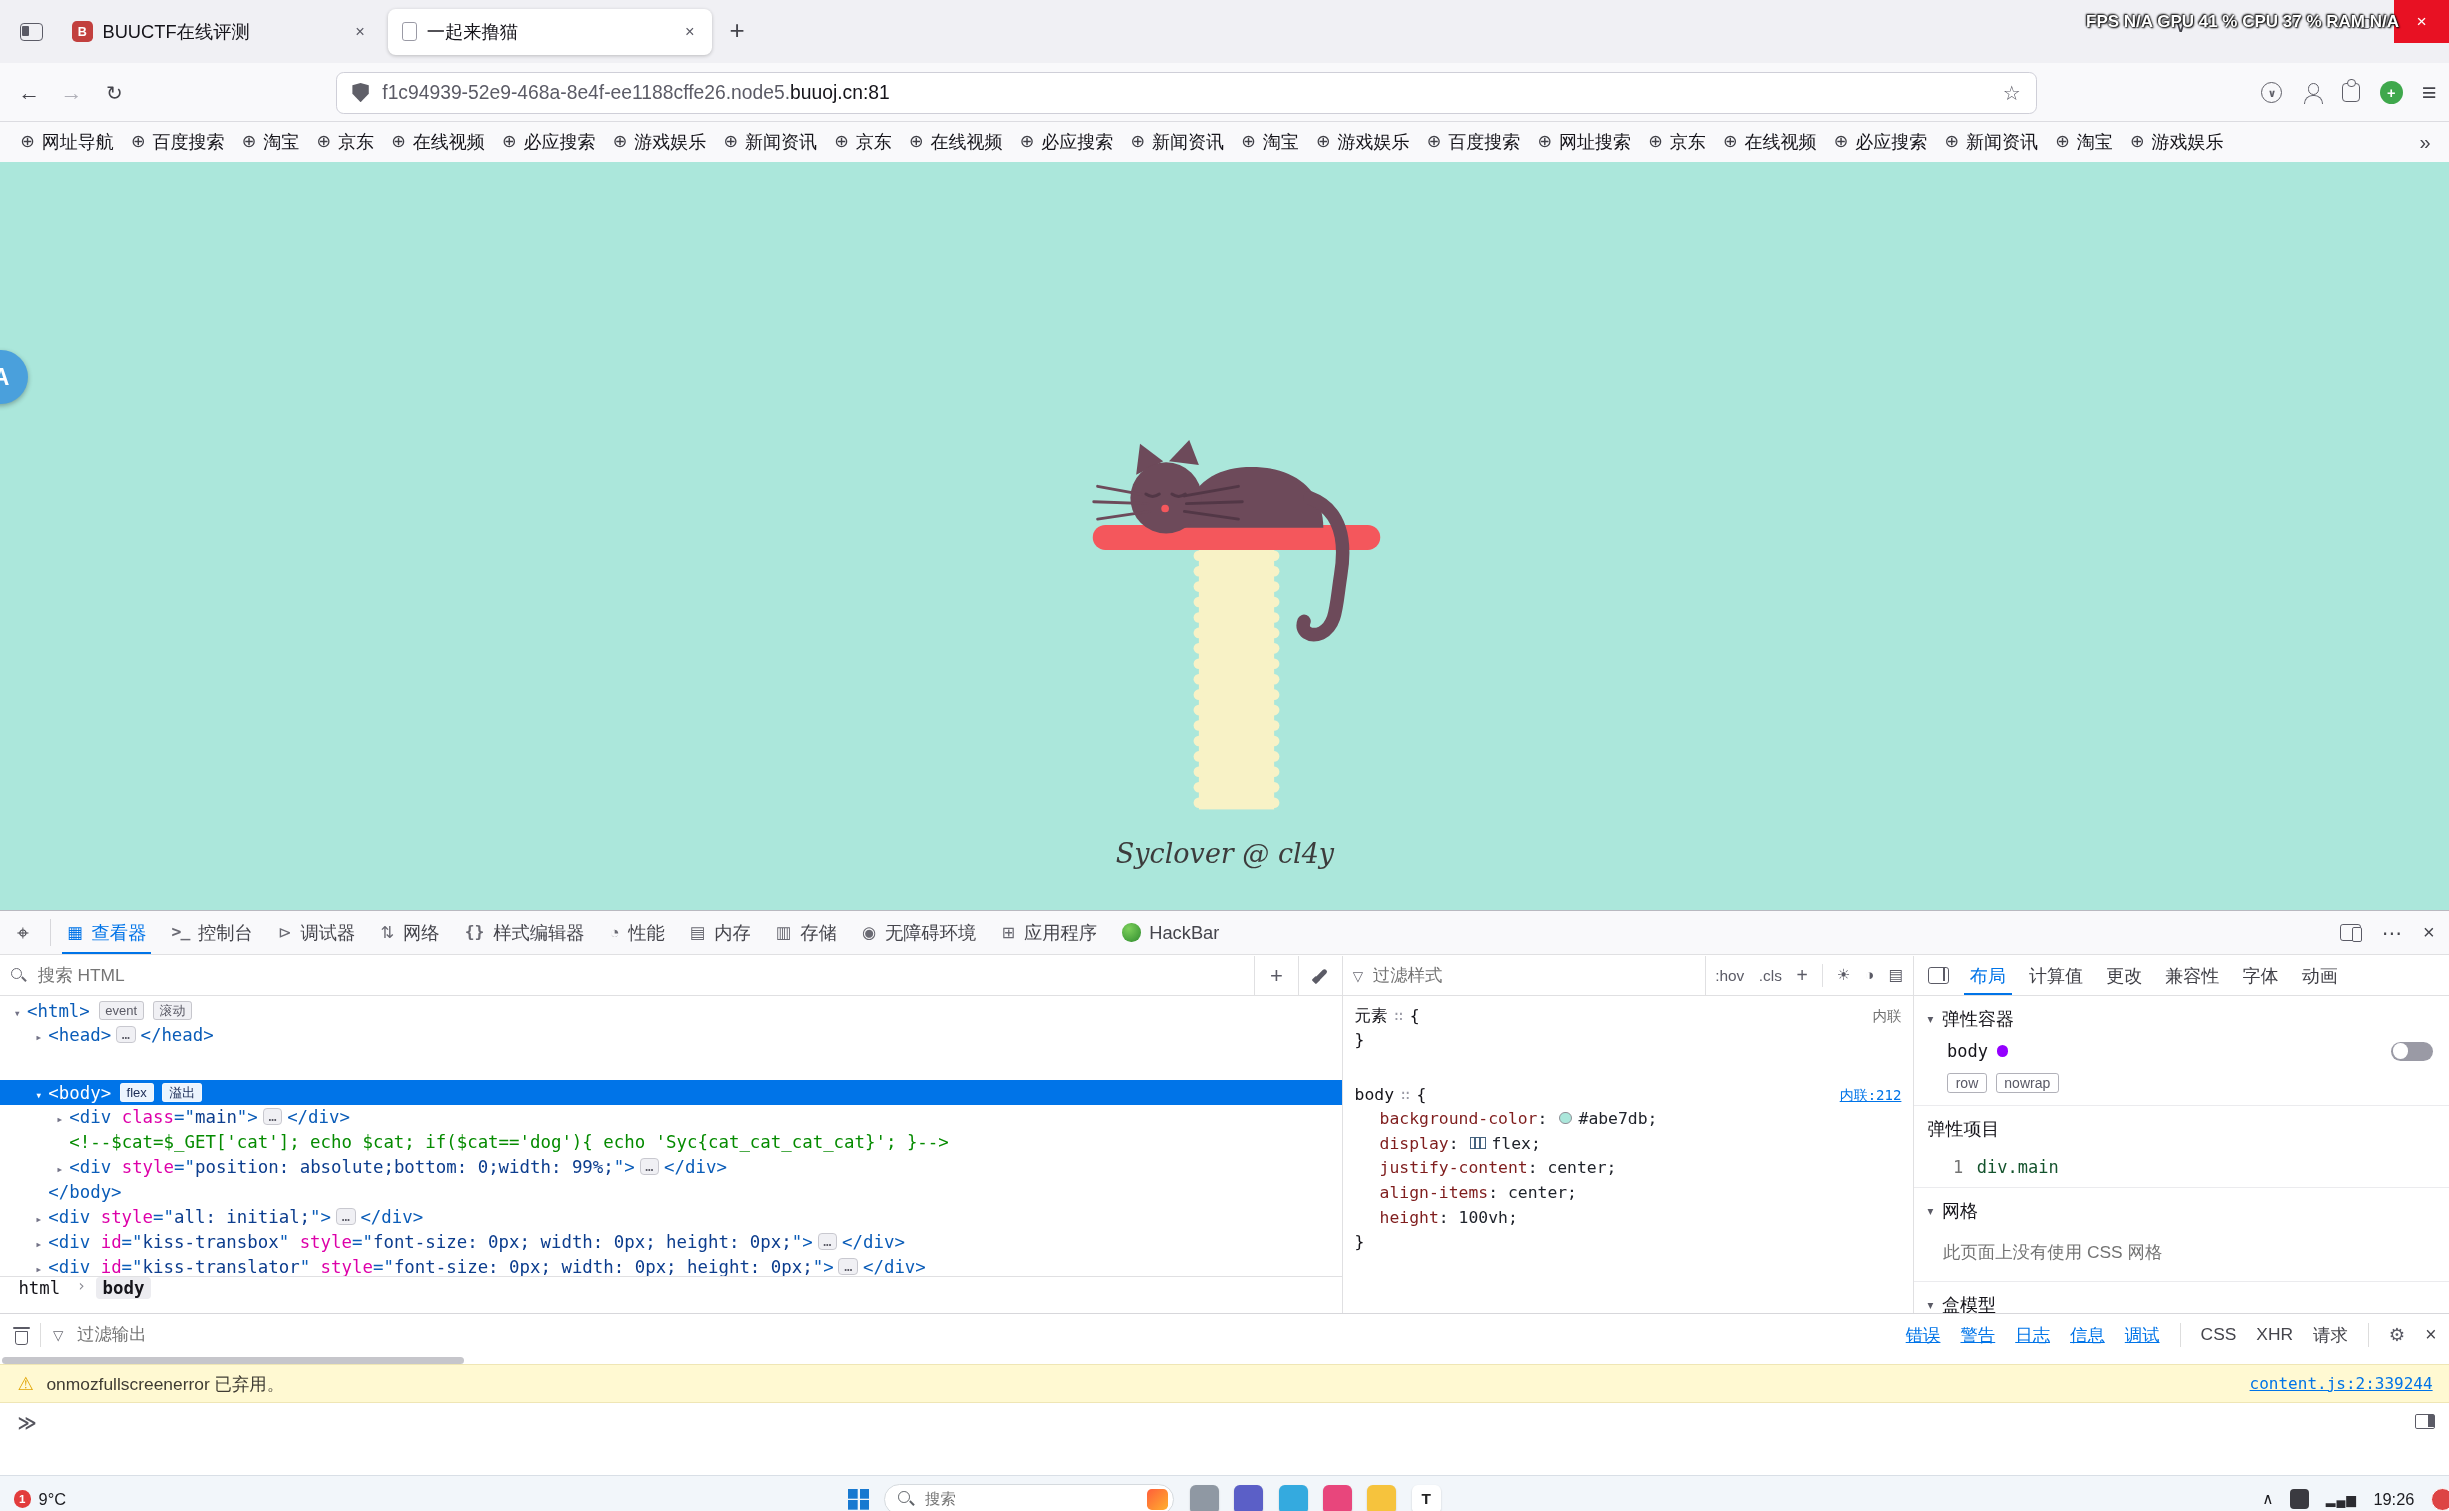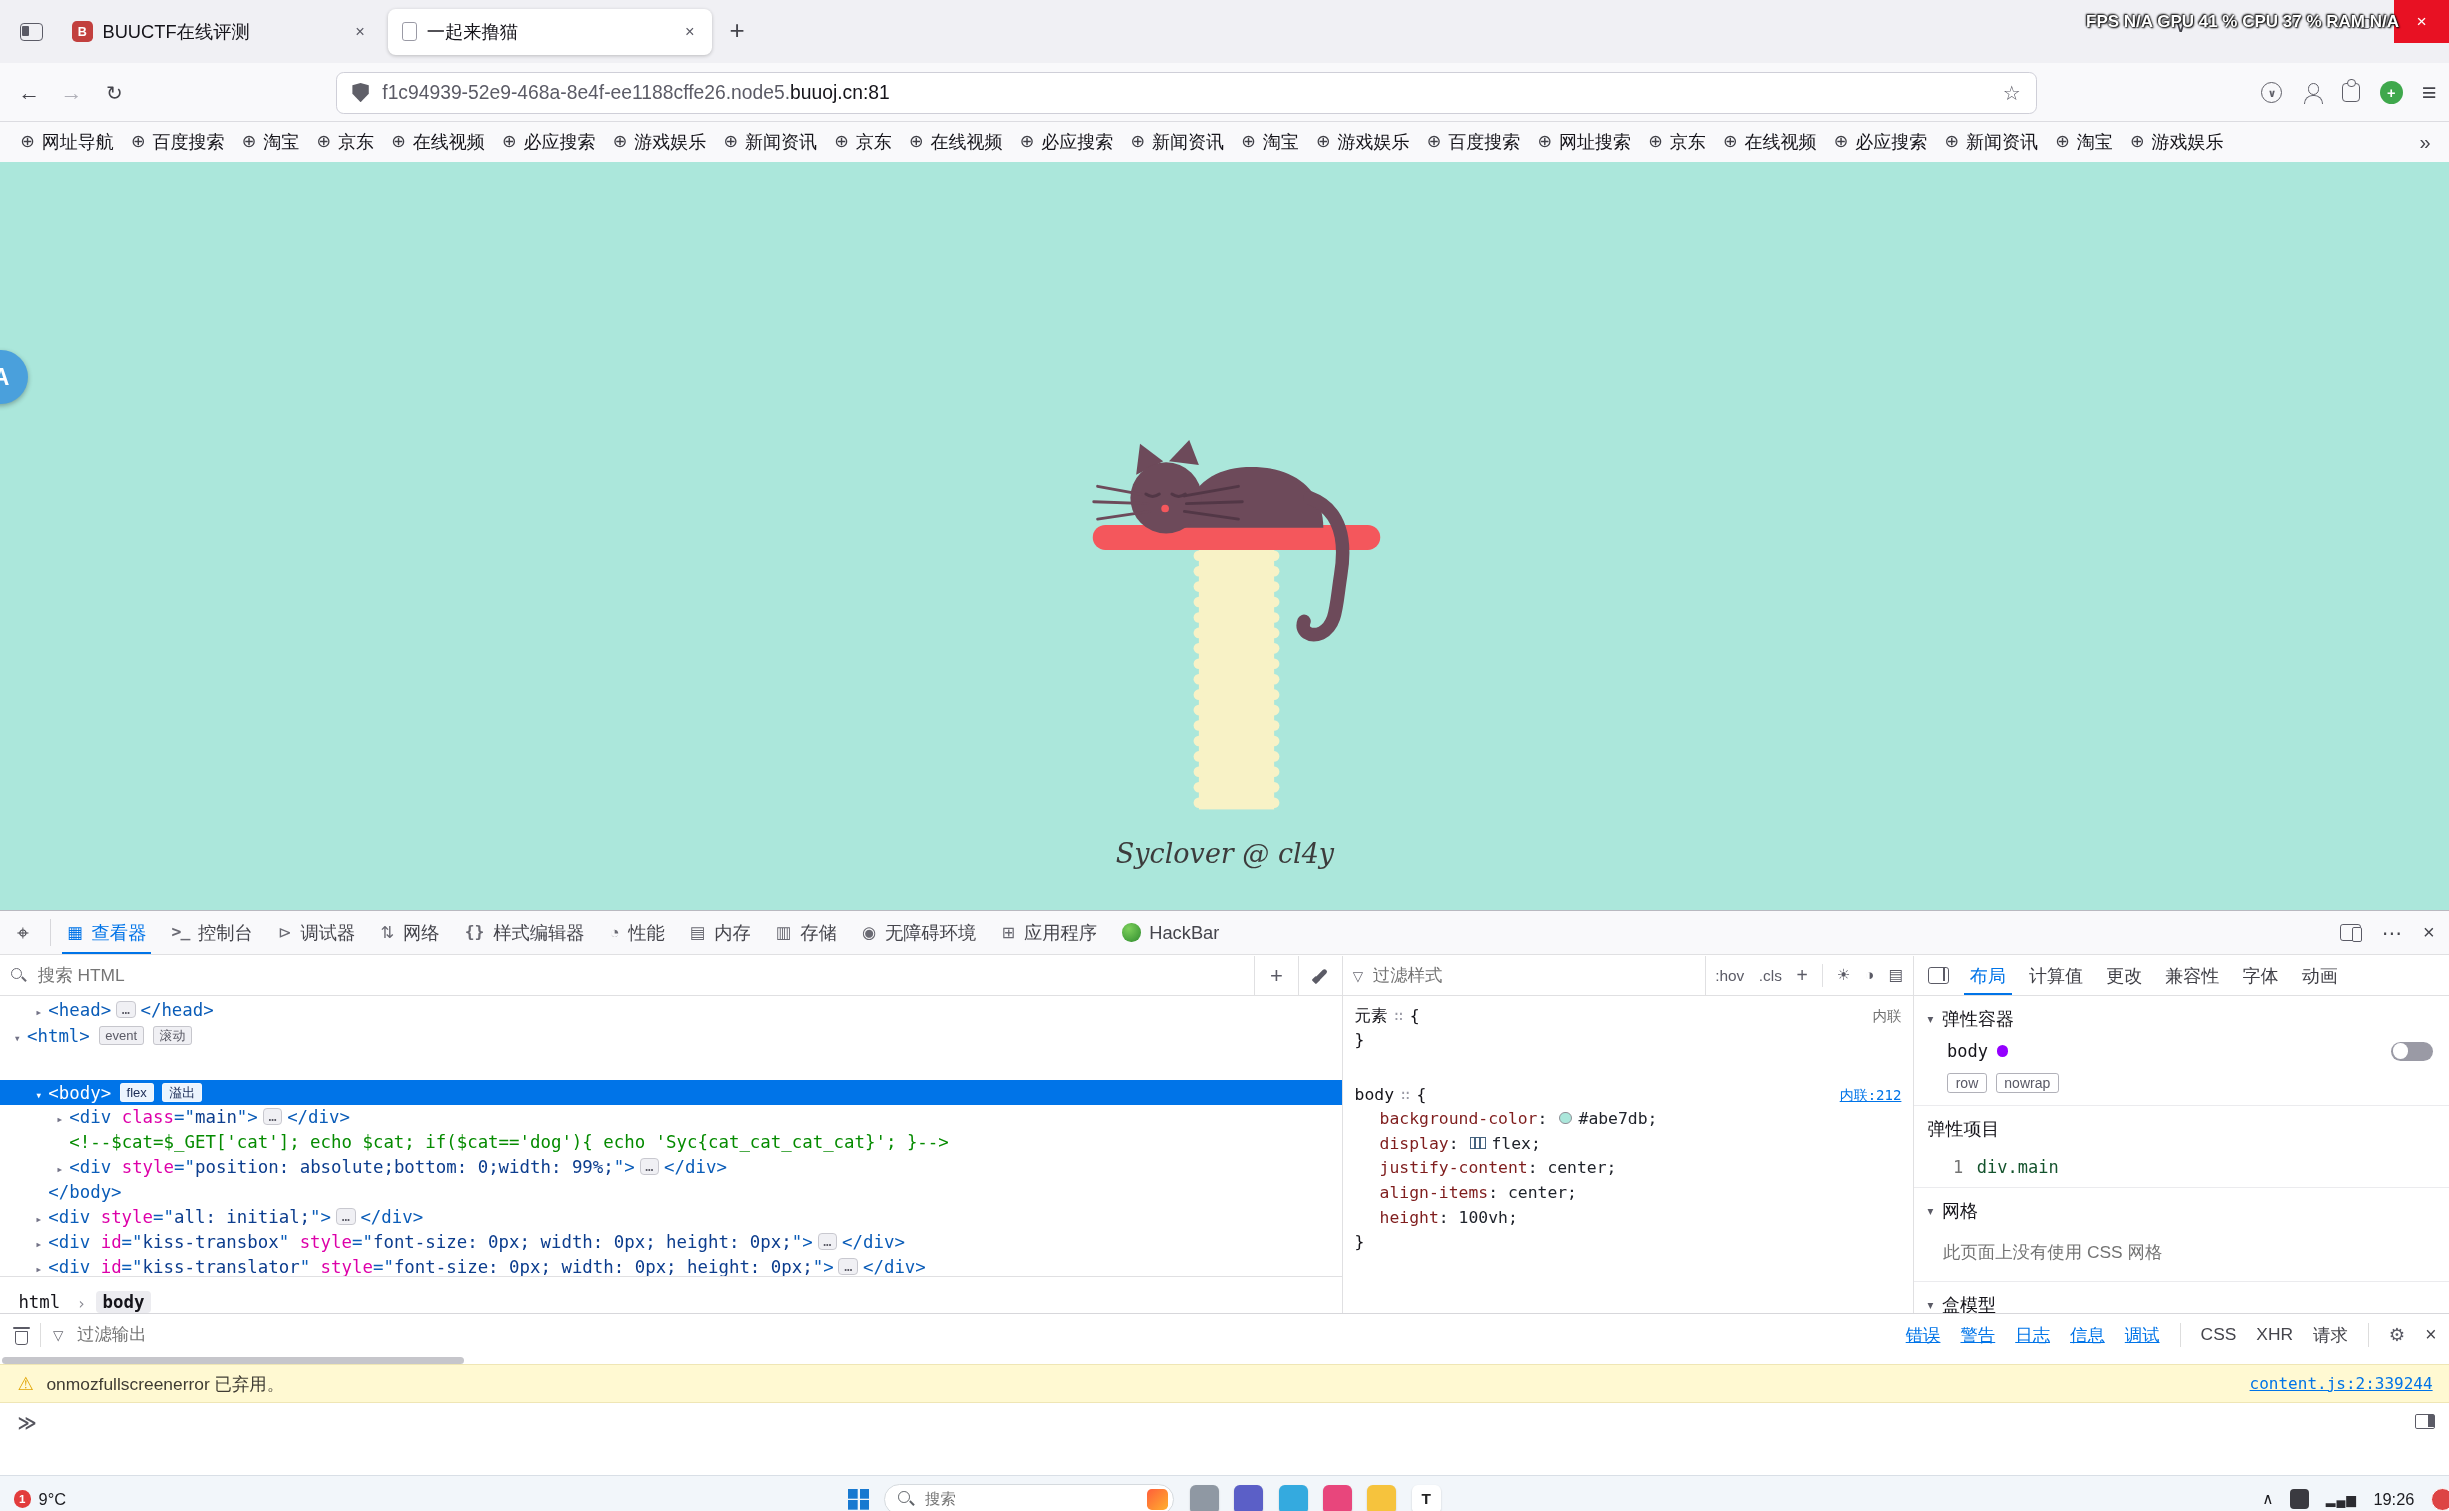--- a/index.html
+++ b/index.html
@@ -104,21 +104,21 @@
   .tk-tag{color:#0a5cb8;}
   .tk-p{color:#0a5cb8;}
   .tk-attr{color:#dd00a9;}
   .tk-val{color:#0c3d8e;}
   .tk-cm{color:#058b00;}
   .tk-ell{display:inline-block;background:#f0f0f4;border:1px solid #c8c8cf;border-radius:3.9px;line-height:14.5px;padding:0 4.8px;margin:0 4.8px;color:#5b5b66;font-size:13.5px;vertical-align:1.9px;}
   .nbadge{margin-left:8.7px;font-family:var(--sans);font-size:13px;background:#f0f0f4;border:1px solid #c6c6cc;border-radius:2.9px;padding:1px 5.8px;color:#5b5b66;vertical-align:1.9px;}
   .trow.sel{background:var(--accent);color:#fff;margin-top:32px;}
   .trow.sel .tk-tag,.trow.sel .tk-p,.trow.sel .arrow{color:#fff;}
   .trow.sel .nbadge{background:rgba(255,255,255,.92);color:#1a2b55;border-color:rgba(255,255,255,.4);}
-  .breadcrumb{height:37px;border-top:1px solid var(--ui-border);display:flex;align-items:flex-end;padding:0 11.6px;gap:9.7px;font-family:var(--mono);font-size:17.4px;background:#fff;}
+  .breadcrumb{height:37px;border-top:1px solid var(--ui-border);display:flex;align-items:flex-start;padding:0 11.6px;gap:9.7px;font-family:var(--mono);font-size:17.4px;background:#fff;}
   .crumb{padding:1px 6.8px;border-radius:3.9px;color:#15141a;}
   .crumb.sel{background:#ececf0;font-weight:bold;}
   .crumb-sep{color:#8a8a93;font-size:15.4px;}
 
   
   .col-rules{width:571px;border-right:1px solid var(--ui-border);display:flex;flex-direction:column;}
   .rules-head{height:40px;border-bottom:1px solid var(--ui-border);display:flex;align-items:center;padding:0 9.7px;gap:7.7px;}
   .funnel{font-size:13.5px;color:#6a6a73;}
   .rh-tools{margin-left:auto;display:flex;align-items:center;gap:14.5px;height:100%;padding-left:9.7px;border-left:1px solid var(--ui-border);font-size:15.4px;color:#5b5b66;}
   .rh-tools .grp2{display:flex;gap:14.5px;align-items:center;border-left:1px solid var(--ui-border);padding-left:13.5px;height:60%;}
@@ -471,22 +471,22 @@
         <span class="mag"></span>
         <input class="flat" placeholder="搜索 HTML" style="">
         <span class="insp-tools">
           <span class="itool">+</span>
           <span class="itool">
               <span class="dropper"></span>
             </span>
         </span>
       </div>
       <div class="tree" id="tree">
+          <div class="trow" style="padding-left: 7.7px;"><span class="arrow">▾</span><span class="tk-tag">&lt;html&gt;</span><span class="nbadge">event</span><span class="nbadge">滚动</span></div>
           <div class="trow" style="padding-left: 29px;"><span class="arrow">▸</span><span class="tk-tag">&lt;head&gt;</span><span class="tk-ell">…</span><span class="tk-tag">&lt;/head&gt;</span></div>
-          <div class="trow" style="padding-left: 7.7px;"><span class="arrow">▾</span><span class="tk-tag">&lt;html&gt;</span><span class="nbadge">event</span><span class="nbadge">滚动</span></div>
           <div class="trow sel" style="padding-left: 29px;"><span class="arrow">▾</span><span class="tk-tag">&lt;body&gt;</span><span class="nbadge">flex</span><span class="nbadge">溢出</span></div>
           <div class="trow" style="padding-left: 50px;"><span class="arrow">▸</span><span class="tk-tag">&lt;div</span><span class="tk-attr"> class</span><span class="tk-p">="</span><span class="tk-val">main</span><span class="tk-p">"&gt;</span><span class="tk-ell">…</span><span class="tk-tag">&lt;/div&gt;</span></div>
           <div class="trow" style="padding-left: 50px;"><span class="arrow"></span><span class="tk-cm">&lt;!--$cat=$_GET['cat']; echo $cat; if($cat=='dog'){ echo 'Syc{cat_cat_cat_cat}'; }--&gt;</span></div>
           <div class="trow" style="padding-left: 50px;"><span class="arrow">▸</span><span class="tk-tag">&lt;div</span><span class="tk-attr"> style</span><span class="tk-p">="</span><span class="tk-val">position: absolute;bottom: 0;width: 99%;</span><span class="tk-p">"&gt;</span><span class="tk-ell">…</span><span class="tk-tag">&lt;/div&gt;</span></div>
           <div class="trow" style="padding-left: 29px;"><span class="arrow"></span><span class="tk-tag">&lt;/body&gt;</span></div>
           <div class="trow" style="padding-left: 29px;"><span class="arrow">▸</span><span class="tk-tag">&lt;div</span><span class="tk-attr"> style</span><span class="tk-p">="</span><span class="tk-val">all: initial;</span><span class="tk-p">"&gt;</span><span class="tk-ell">…</span><span class="tk-tag">&lt;/div&gt;</span></div>
           <div class="trow" style="padding-left: 29px;"><span class="arrow">▸</span><span class="tk-tag">&lt;div</span><span class="tk-attr"> id</span><span class="tk-p">="</span><span class="tk-val">kiss-transbox</span><span class="tk-p">"</span><span class="tk-attr"> style</span><span class="tk-p">="</span><span class="tk-val">font-size: 0px; width: 0px; height: 0px;</span><span class="tk-p">"&gt;</span><span class="tk-ell">…</span><span class="tk-tag">&lt;/div&gt;</span></div>
           <div class="trow" style="padding-left: 29px;"><span class="arrow">▸</span><span class="tk-tag">&lt;div</span><span class="tk-attr"> id</span><span class="tk-p">="</span><span class="tk-val">kiss-translator</span><span class="tk-p">"</span><span class="tk-attr"> style</span><span class="tk-p">="</span><span class="tk-val">font-size: 0px; width: 0px; height: 0px;</span><span class="tk-p">"&gt;</span><span class="tk-ell">…</span><span class="tk-tag">&lt;/div&gt;</span></div>
         </div>
       <div class="breadcrumb">

